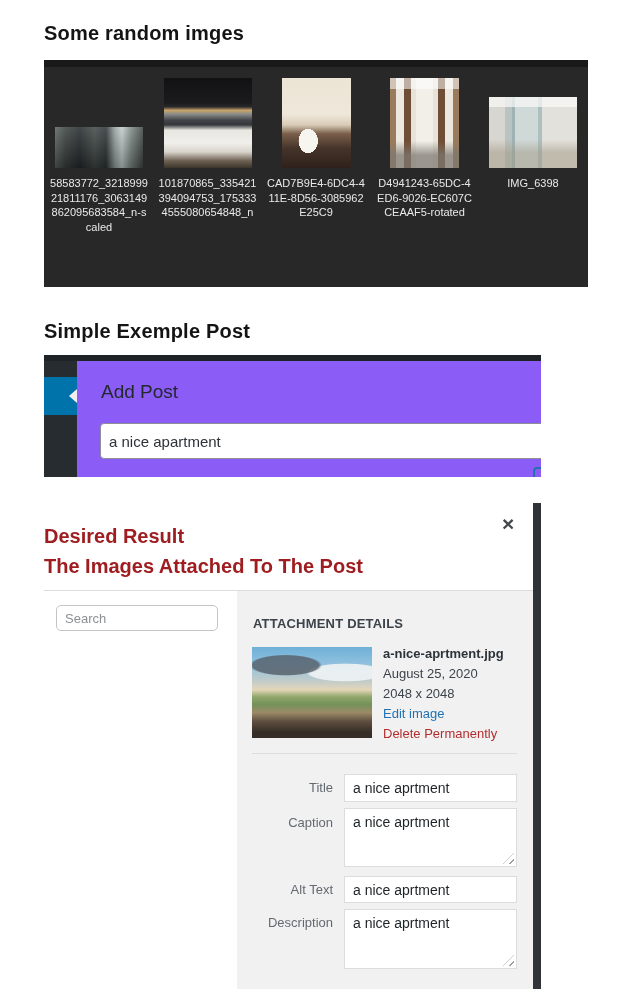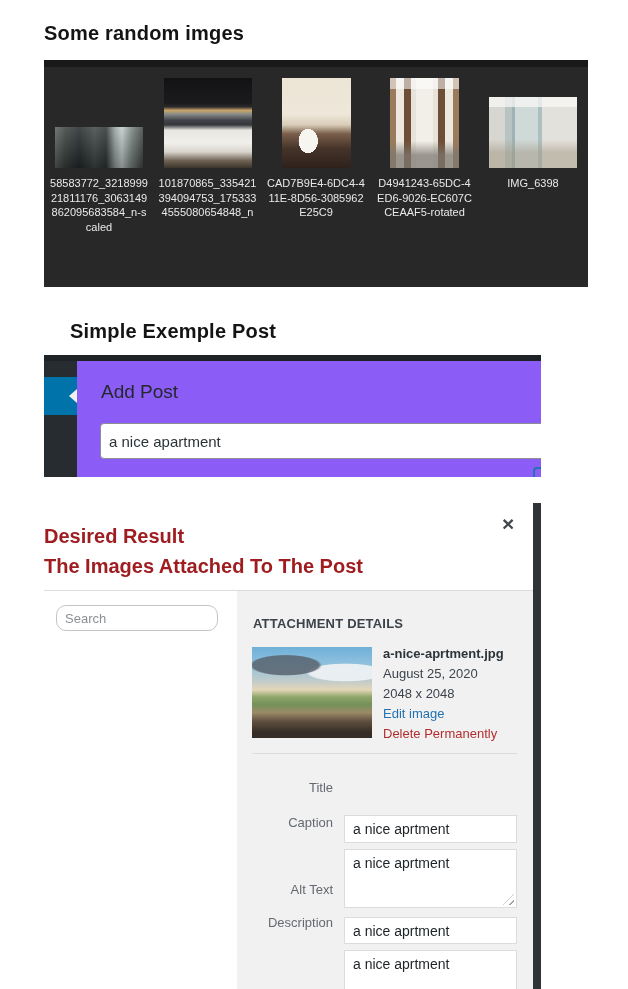--- a/index.html
+++ b/index.html
@@ -3,21 +3,21 @@
 <meta charset="utf-8">
 <style>
   * { box-sizing: border-box; margin: 0; padding: 0; }
   html,body { background:#fff; }
   body { font-family: "Liberation Sans", sans-serif; }
   #page { position: relative; width: 628px; height: 989px; background:#fff; overflow: hidden; }
 
   
   .sec-heading { position:absolute; left:44px; font-size:20px; font-weight:600; color:#141414; letter-spacing:.2px; }
   #h-random { top:22px; }
-  #h-simple { top:320px;margin-left:26px; }
+  #h-simple { top:320px; }
 
   
   #gallery { position:absolute; left:44px; top:60px; width:544px; height:227px;
              background:#282828; border-top:7px solid #191919; }
   .g-row { display:flex; justify-content:space-between; padding:11px 4px 0 4px; }
   .g-item { width:102px; display:flex; flex-direction:column; align-items:center; }
   .g-imgbox { height:90px; display:flex; align-items:flex-end; justify-content:center; width:100%; }
   .g-photo { display:block; }
   .g-cap { margin-top:8px; width:98px; font-size:11px; line-height:14.5px; color:#e9e9e9;
            text-align:center; word-break:break-all; }
@@ -55,38 +55,38 @@
   
   #modal { position:absolute; left:44px; top:503px; width:497px; height:486px;
            background:#fff; overflow:hidden; }
   #m-scroll { position:absolute; right:0; top:0; width:8px; height:100%; background:#303438; }
   #m-close { position:absolute; left:458px; top:10px; font-size:21px; font-weight:700; color:#43484d; line-height:1; cursor:pointer; }
   .m-red { position:absolute; left:0; font-size:20px; font-weight:600; }
   #m-h1 { top:22px; }
   #m-h2 { top:52px; }
   #m-body { position:absolute; left:0; top:87px; right:8px; bottom:0; background:#fff; border-top:1px solid #dcdcde; }
   #m-search { position:absolute; left:12px; top:14px; width:162px; height:26px;
-              border:1px solid #c3c4c7; border-radius:10px; background:#fff;
+              border:1px solid #c3c4c7; border-radius:5px; background:#fff;
               font-family:"Liberation Sans", sans-serif; font-size:13px; color:#50575e; padding:0 8px; outline:none; }
   #m-search::placeholder { color:#8c8f94; }
   #m-panel { position:absolute; left:193px; top:0; right:0; bottom:0; background:#f1f1f2; }
   #m-atth { position:absolute; left:16px; top:25px; font-size:13px; font-weight:700; color:#3c434a; letter-spacing:.2px; }
   #m-thumb { position:absolute; left:15px; top:56px; width:120px; height:91px;
         background:
          radial-gradient(ellipse 55px 16px at 28% 20%, rgba(88,99,110,.85) 0 60%, transparent 66%),
          radial-gradient(ellipse 60px 14px at 78% 28%, rgba(236,241,243,.95) 0 60%, transparent 66%),
          linear-gradient(180deg,#6fb0d8 0%,#8fc0de 18%,#c3ccc9 38%,#e4d6b8 47%,#8fa56a 55%,#74925a 63%,#9b8a66 72%,#5d4d3e 82%,#352d26 94%); }
   #m-info { position:absolute; left:146px; top:53px; font-size:13px; line-height:20px; color:#3c434a; }
   .m-fn { font-weight:700; color:#2c3338; }
   .m-link-blue { color:#2271b1; cursor:pointer; }
   .m-link-red { color:#b32d2e; cursor:pointer; }
   #m-divider { position:absolute; left:15px; top:162px; width:265px; border-top:1px solid #dcdcde; }
   .f-label { position:absolute; left:0; width:96px; text-align:right; font-size:13px; color:#646970; }
   .f-box { position:absolute; left:107px; width:173px; background:#fff; border:1px solid #dcdcde;
-           font-size:14px; color:#1d2327; padding:4px 8px; overflow:hidden;margin-top:41px; }
+           font-size:14px; color:#1d2327; padding:4px 8px; overflow:hidden; }
   #f-l0 { top:189px; } #f-b0 { top:183px; height:28px; }
   #f-l1 { top:224px; } #f-b1 { top:217px; height:59px; }
   #f-l2 { top:291px; } #f-b2 { top:285px; height:27px; }
   #f-l3 { top:324px; } #f-b3 { top:318px; height:60px; }
   .f-val { display:block; line-height:19px; }
   .grip { position:absolute; right:2px; bottom:2px; width:11px; height:11px;
           background: repeating-linear-gradient(135deg, transparent 0 2px, #9aa0a6 2px 3px, transparent 3px 5px);
           clip-path: polygon(100% 0, 100% 100%, 0 100%); }
 </style>
 </head>

